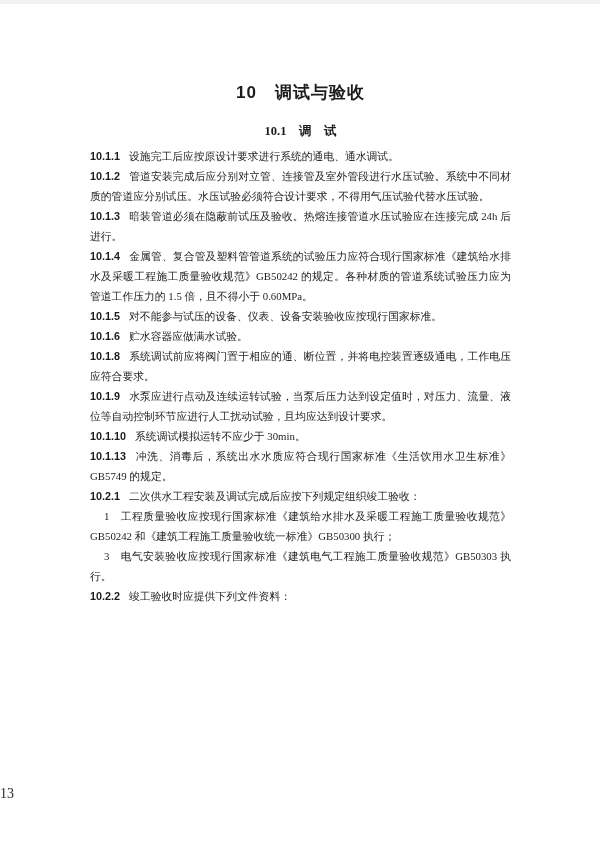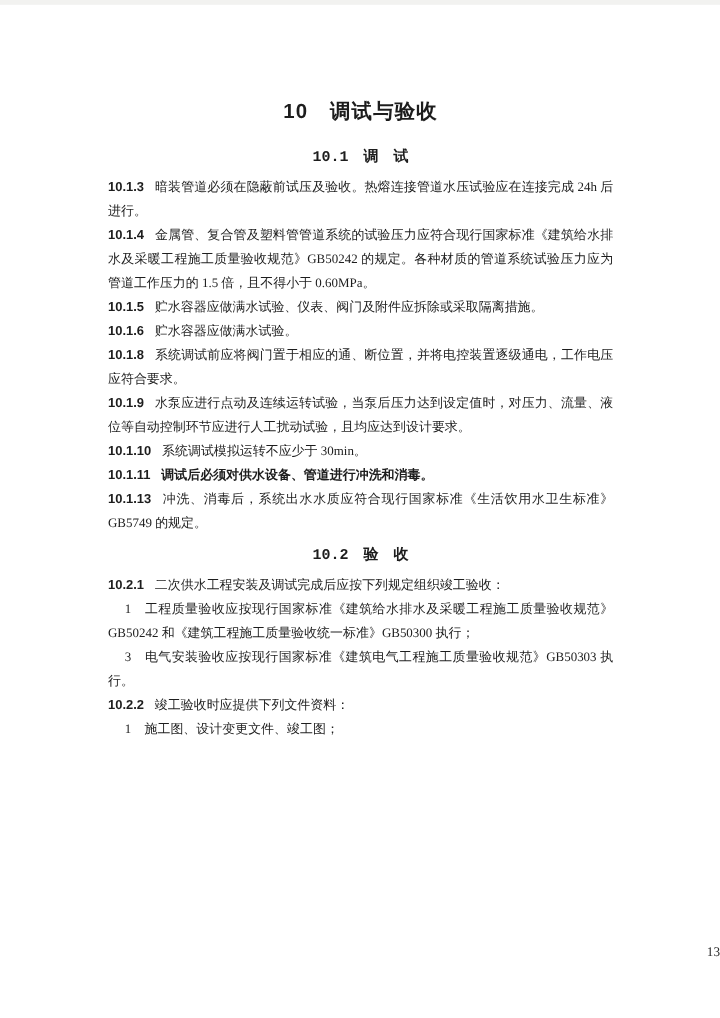--- a/index.html
+++ b/index.html
@@ -21,21 +21,21 @@
     text-align: center;
     font-family: "Liberation Sans", "DejaVu Sans", sans-serif;
     font-size: 17px;
     font-weight: bold;
     line-height: 22px;
     letter-spacing: 1px;
   }
   .section-heading {
     margin: 8px 0 6px 0;
     text-align: center;
-    font-family: Liberation Mono, monospace;
+    font-family: Liberation Serif, serif;
     font-size: 12.5px;
     font-weight: bold;
     line-height: 18px;
   }
   .clause {
     margin: 0;
     text-align: justify;
     text-justify: inter-ideograph;
   }
   .clause .num {
@@ -53,48 +53,47 @@
     text-indent: 14px;
     text-align: justify;
     text-justify: inter-ideograph;
   }
   .subitem .subnum { padding-right: 11px; }
   .page-number {
     position: absolute;
     left: 0;
     right: 0;
     bottom: 48px;
-    text-align: right;
-    font-size: 11px;
+    text-align: left;
+    font-size: 14px;
     color: #2a2a2a;
   }
 </style>
 </head>
 <body>
 
 <div class="page">
 
   <h1 class="chapter-title">10　调试与验收</h1>
 
   <h2 class="section-heading">10.1　调　试</h2>
 
+  <p class="clause"><span class="num">10.1.1</span><span class="txt">设施完工后应按原设计要求进行系统的通电、通水调试。</span></p>
+  <p class="clause"><span class="num">10.1.2</span><span class="txt">管道安装完成后应分别对立管、连接管及室外管段进行水压试验。系统中不同材质的管道应分别试压。水压试验必须符合设计要求，不得用气压试验代替水压试验。</span></p>
   <p class="clause"><span class="num">10.1.3</span><span class="txt">暗装管道必须在隐蔽前试压及验收。热熔连接管道水压试验应在连接完成 24h 后进行。</span></p>
   <p class="clause"><span class="num">10.1.4</span><span class="txt">金属管、复合管及塑料管管道系统的试验压力应符合现行国家标准《建筑给水排水及采暖工程施工质量验收规范》GB50242 的规定。各种材质的管道系统试验压力应为管道工作压力的 1.5 倍，且不得小于 0.60MPa。</span></p>
-  <p class="clause"><span class="num">10.1.5</span><span class="txt">贮水容器应做满水试验、仪表、阀门及附件应拆除或采取隔离措施。</span></p>
+  <p class="clause"><span class="num">10.1.5</span><span class="txt">对不能参与试压的设备、仪表、设备安装验收应按现行国家标准。</span></p>
   <p class="clause"><span class="num">10.1.6</span><span class="txt">贮水容器应做满水试验。</span></p>
   <p class="clause"><span class="num">10.1.8</span><span class="txt">系统调试前应将阀门置于相应的通、断位置，并将电控装置逐级通电，工作电压应符合要求。</span></p>
   <p class="clause"><span class="num">10.1.9</span><span class="txt">水泵应进行点动及连续运转试验，当泵后压力达到设定值时，对压力、流量、液位等自动控制环节应进行人工扰动试验，且均应达到设计要求。</span></p>
   <p class="clause"><span class="num">10.1.10</span><span class="txt">系统调试模拟运转不应少于 30min。</span></p>
-  <p class="clause strong"><span class="num">10.1.11</span><span class="txt">调试后必须对供水设备、管道进行冲洗和消毒。</span></p>
   <p class="clause"><span class="num">10.1.13</span><span class="txt">冲洗、消毒后，系统出水水质应符合现行国家标准《生活饮用水卫生标准》GB5749 的规定。</span></p>
 
-  <h2 class="section-heading">10.2　验　收</h2>
 
   <p class="clause"><span class="num">10.2.1</span><span class="txt">二次供水工程安装及调试完成后应按下列规定组织竣工验收：</span></p>
   <p class="subitem"><span class="subnum">1</span><span class="txt">工程质量验收应按现行国家标准《建筑给水排水及采暖工程施工质量验收规范》GB50242 和《建筑工程施工质量验收统一标准》GB50300 执行；</span></p>
   <p class="subitem"><span class="subnum">3</span><span class="txt">电气安装验收应按现行国家标准《建筑电气工程施工质量验收规范》GB50303 执行。</span></p>
 
   <p class="clause"><span class="num">10.2.2</span><span class="txt">竣工验收时应提供下列文件资料：</span></p>
-  <p class="subitem"><span class="subnum">1</span><span class="txt">施工图、设计变更文件、竣工图；</span></p>
 
   <div class="page-number">13</div>
 
 </div>
 
 </body></html>

